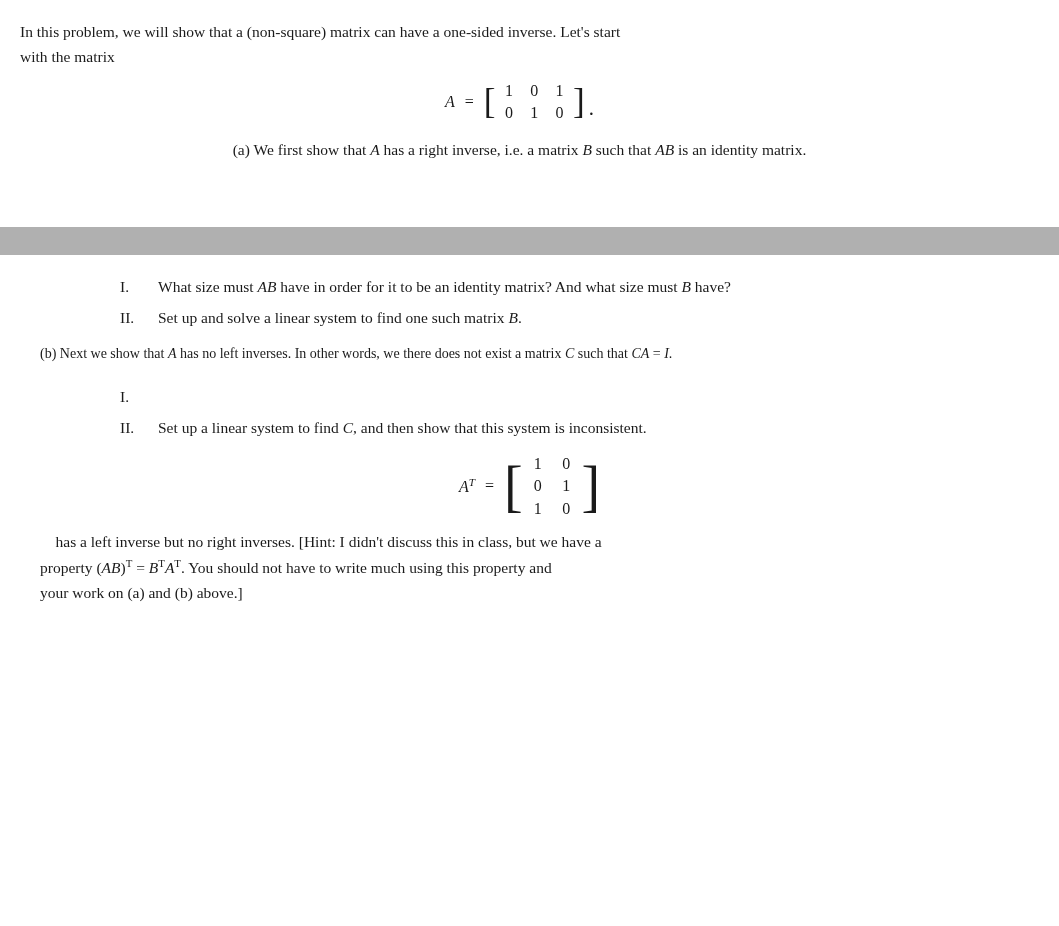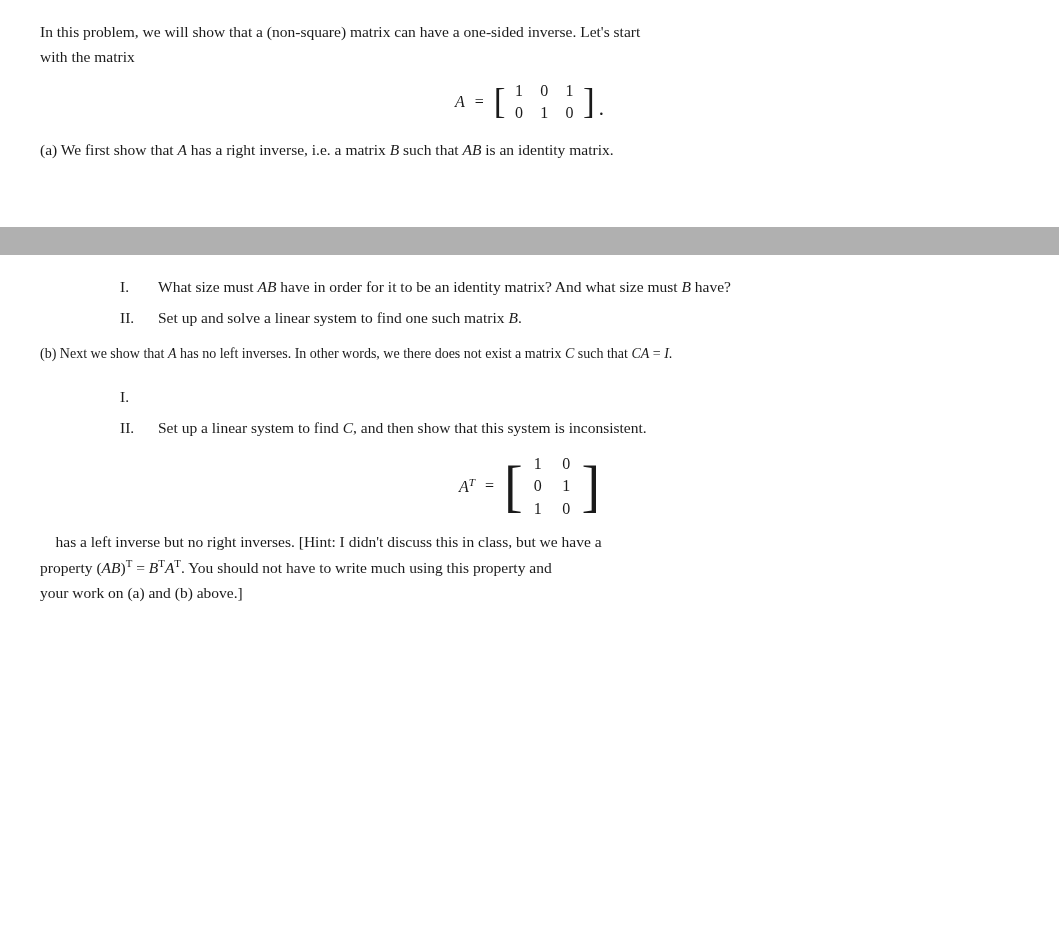--- a/index.html
+++ b/index.html
@@ -7,21 +7,21 @@
       background: #fff;
       font-family: Georgia, 'Times New Roman', serif;
       font-size: 16px;
       color: #1a1a1a;
       width: 1059px;
       min-height: 926px;
       position: relative;
     }
 
     .page-content {
-      padding: 20px 40px 30px 40px;
+      padding: 20px 40px 30px 20px;
     }
 
     .intro-text {
       font-size: 15.5px;
       line-height: 1.6;
       margin-bottom: 8px;
     }
 
     .matrix-display {
       text-align: center;
@@ -66,20 +66,21 @@
 
     .equals {
       margin: 0 6px;
       font-style: normal;
     }
 
     .part-a {
       font-size: 15.5px;
       line-height: 1.6;
       margin-bottom: 14px;
+      text-align: center;
     }
 
     .divider-bar {
       width: 100%;
       height: 28px;
       background: #b0b0b0;
       margin: 20px 0;
     }
 
     .lower-section {

